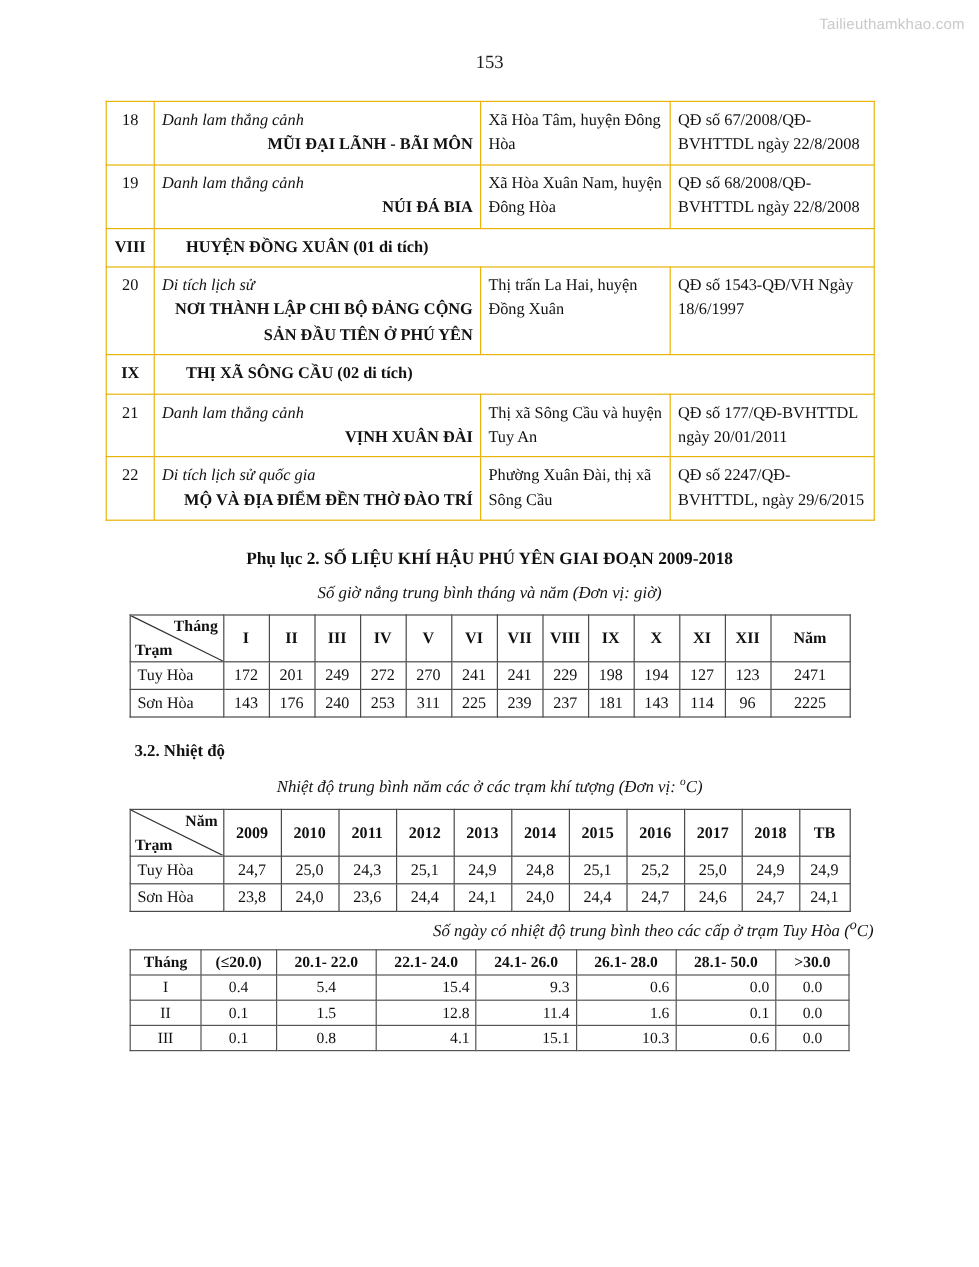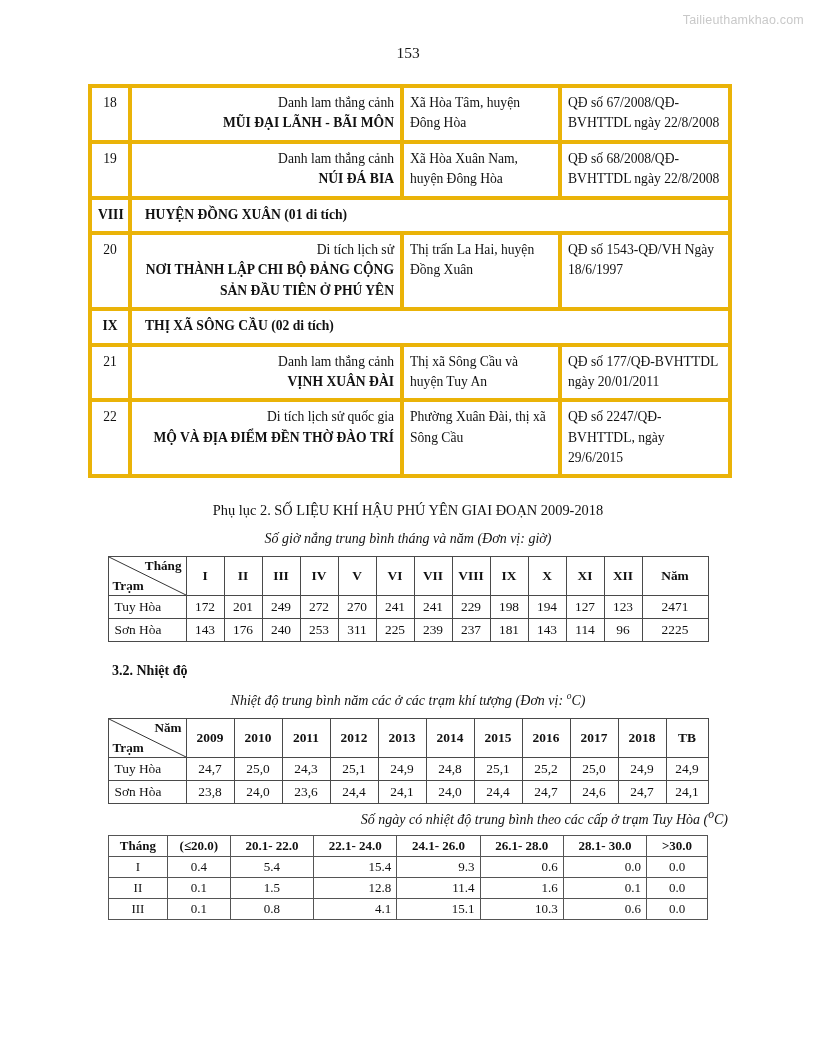--- a/index.html
+++ b/index.html
@@ -55,40 +55,40 @@
 
   
   table.t1 {
     border-collapse: collapse;
     width: 640px;
     table-layout: fixed;
     font-size: 13.6px;
     line-height: 1.5;
   }
   table.t1 td {
-    border: 4px solid #eab308;
+    border: 1px solid #eab308;
     padding: 5px 6px 6px 6px;
     vertical-align: top;
   }
   table.t1 col.c1 { width: 40px; }
   table.t1 col.c2 { width: 272px; }
   table.t1 col.c3 { width: 158px; }
   table.t1 col.c4 { width: 170px; }
 
   .t1 .num      { text-align: center; }
-  .t1 .type     { text-align: right; display: block; }
+  .t1 .type     { text-align: left; display: block; font-style: italic; }
   .t1 .name     { text-align: right; display: block; font-weight: bold; }
   .t1 .roman    { text-align: center; font-weight: bold; }
-  .t1 .section  { font-weight: bold; text-align: left; padding-left: 13px; }
+  .t1 .section  { font-weight: bold; text-align: left; padding-left: 26px; }
 
   
   .appendix-title {
     margin: 24px 0 0 0;
     text-align: center;
-    font-weight: normal;
+    font-weight: bold;
     font-size: 14.4px;
   }
   .sub-heading {
     margin: 21px 0 0 24px;
     font-weight: bold;
     font-size: 14px;
   }
   .caption {
     margin: 12px 0 9px 0;
     text-align: center;
@@ -412,21 +412,21 @@
           <col class="bl">
       </colgroup>
       <tbody>
         <tr>
           <th>Tháng</th>
           <th>(≤20.0)</th>
           <th>20.1- 22.0</th>
           <th>22.1- 24.0</th>
           <th>24.1- 26.0</th>
           <th>26.1- 28.0</th>
-          <th>28.1- 30.0</th>
+          <th>28.1- 50.0</th>
           <th>&gt;30.0</th>
         </tr>
         <tr>
           <td class="mon">I</td>
           <td class="valc">0.4</td>
           <td class="valc">5.4</td>
           <td class="val">15.4</td>
           <td class="val">9.3</td>
           <td class="val">0.6</td>
           <td class="val">0.0</td>

